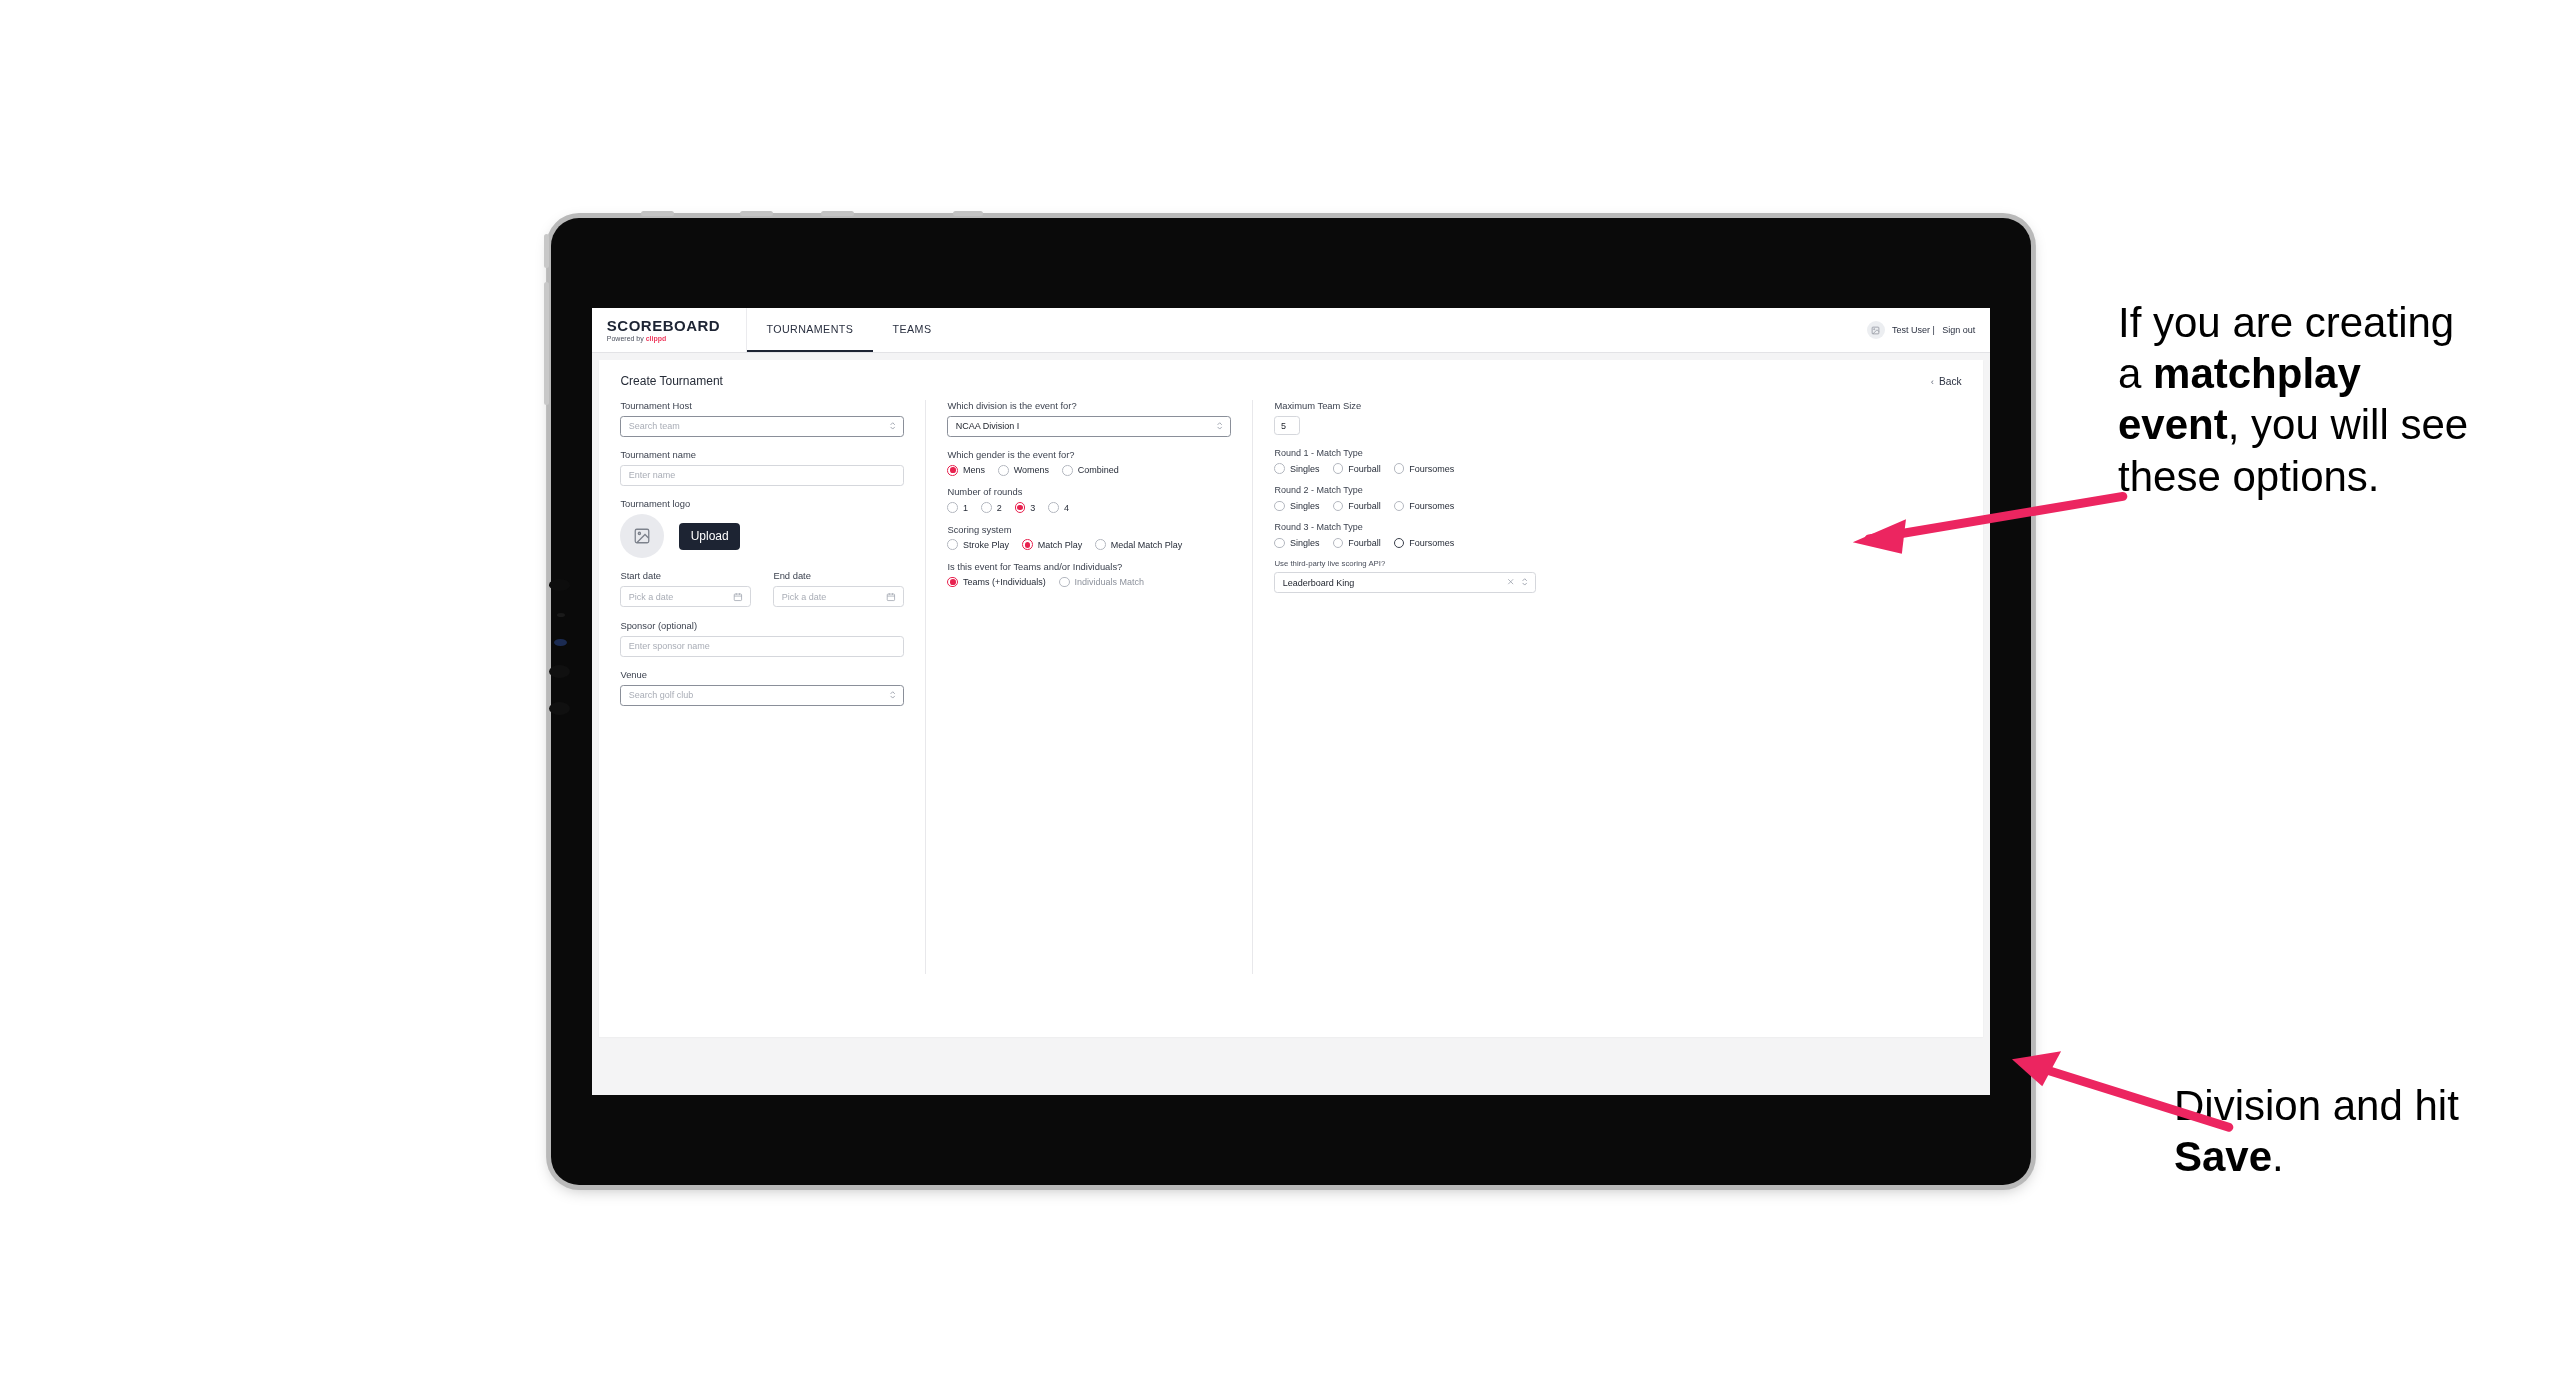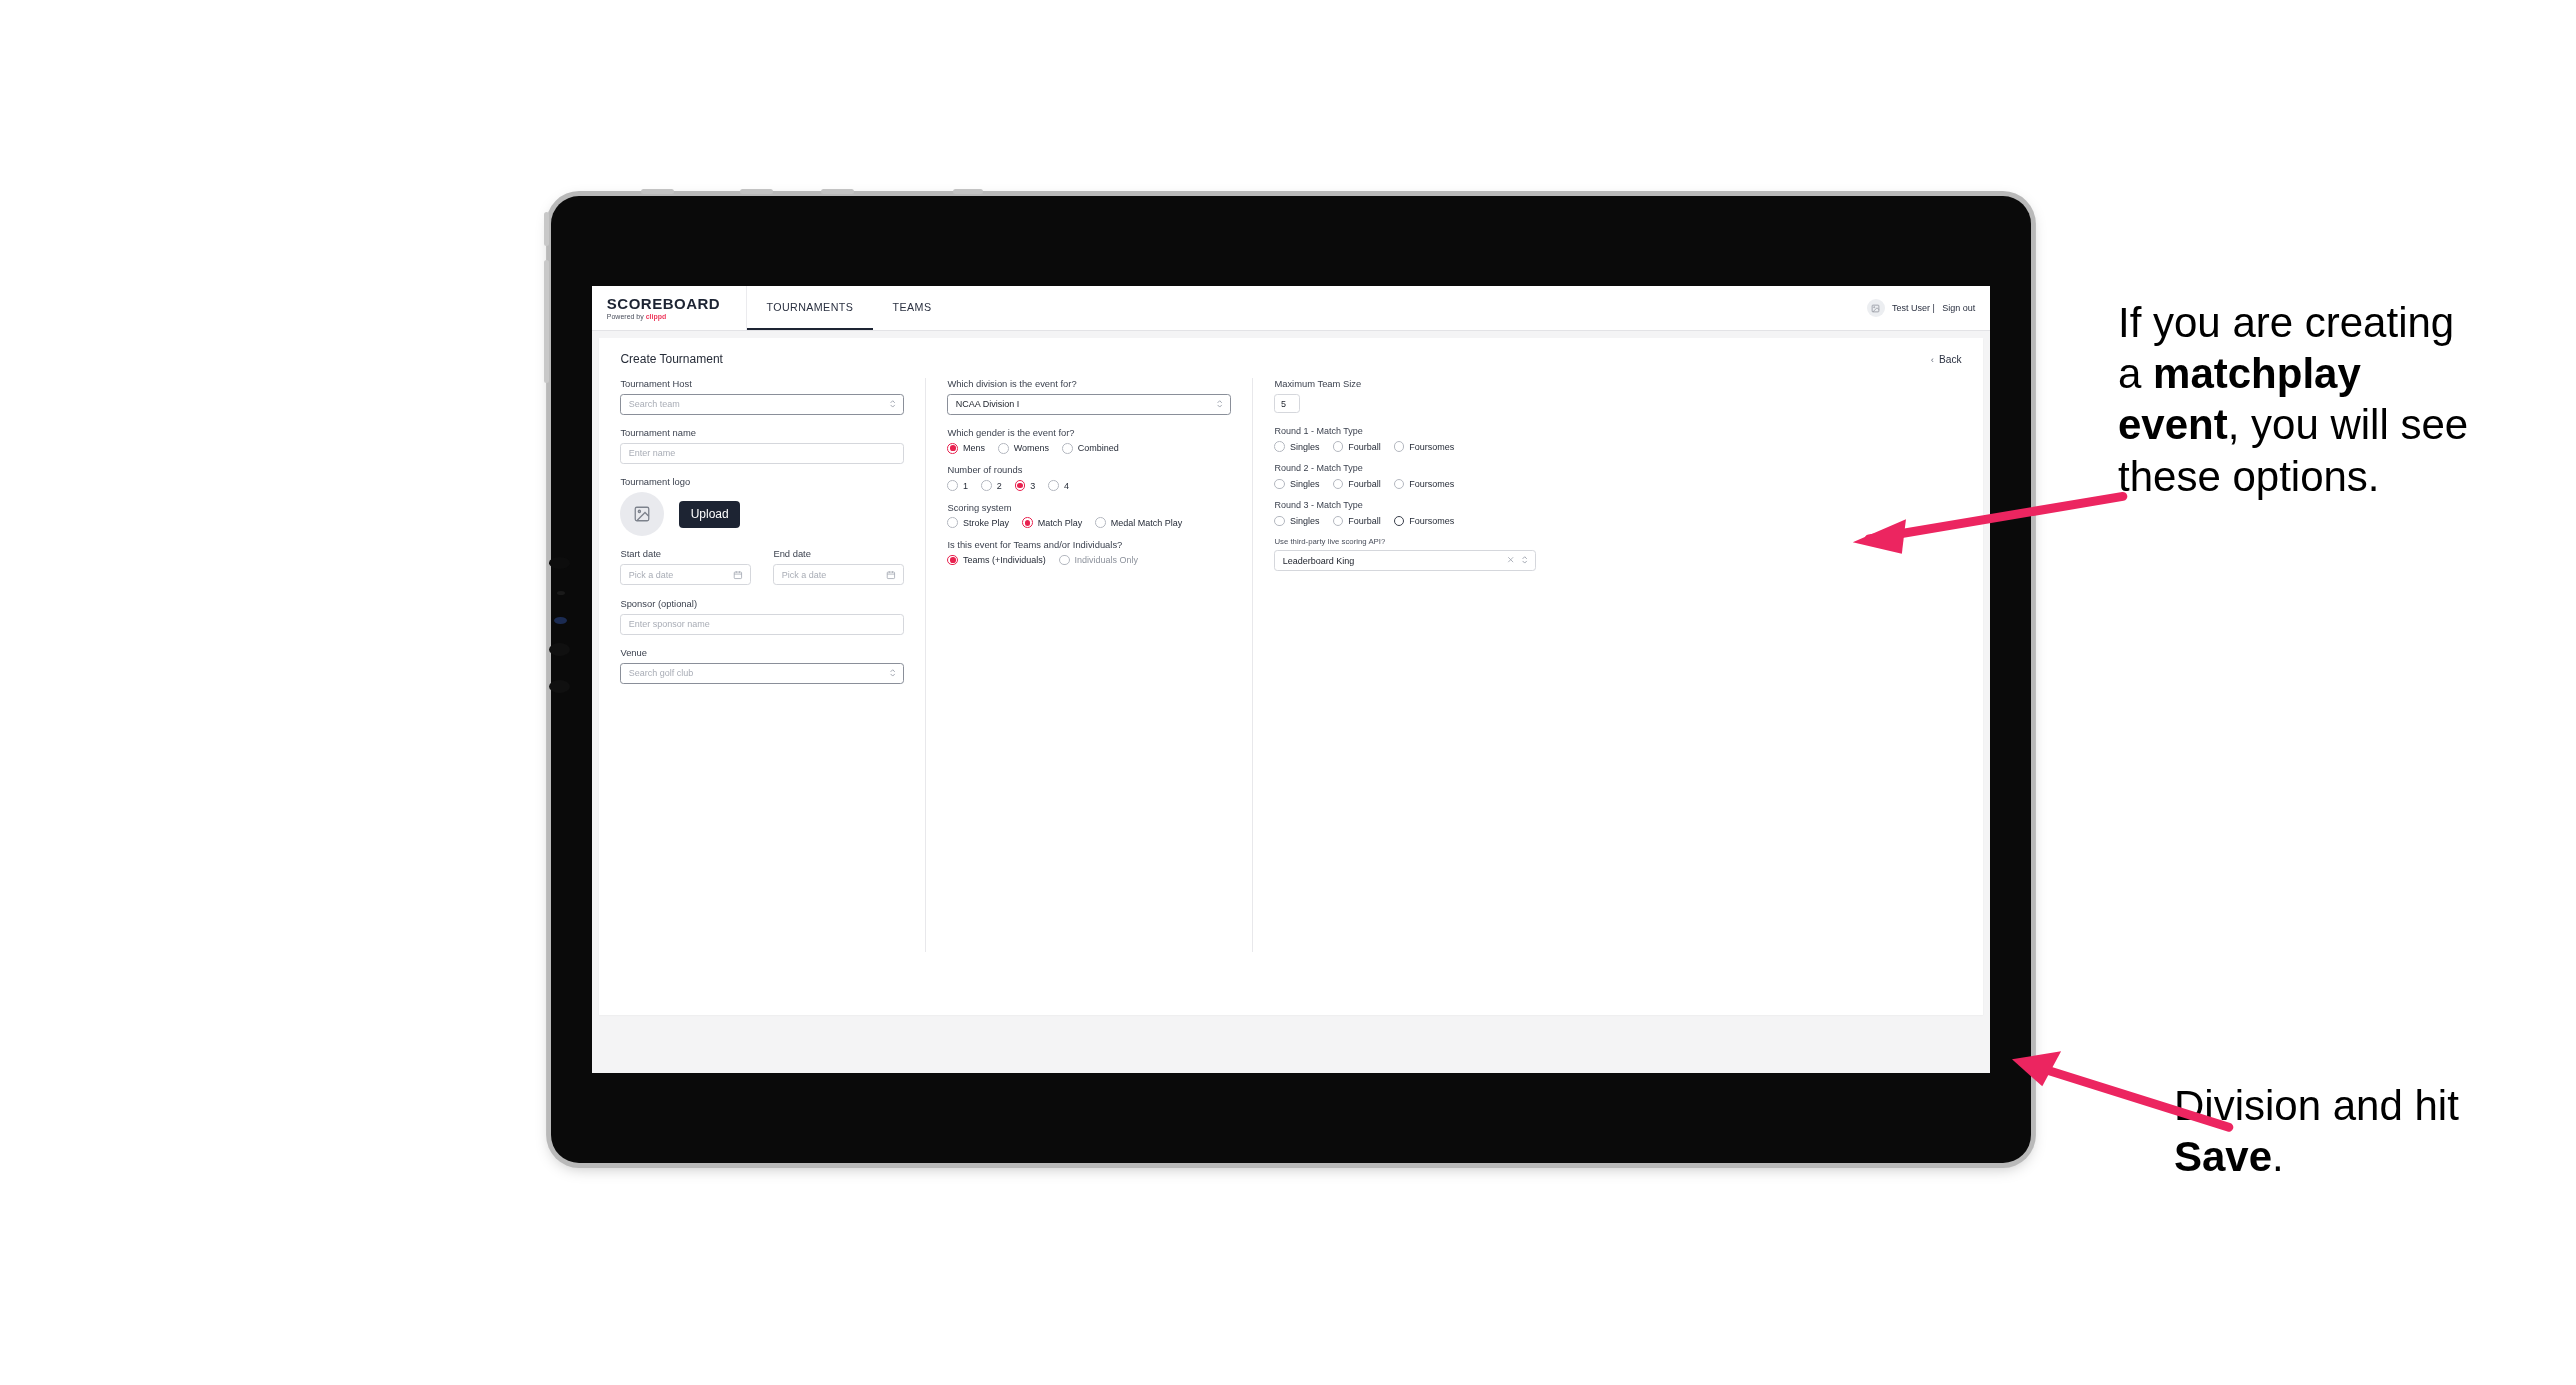--- a/index.html
+++ b/index.html
@@ -7,21 +7,21 @@
     width:2576px;height:1386px;
     background:#ffffff;
     font-family:"Liberation Sans", sans-serif;
     overflow:hidden;
     position:relative;
   }
 
   
   #tablet{
     position:absolute;
-    left:551px; top:196px;
+    left:551px; top:218px;
     width:1480px; height:967px;
     background:#0a0a0a;
     border-radius:28px;
     box-shadow:0 0 0 4.9px #b9b9b9, 0 4.9px 14.8px rgba(0,0,0,.25);
   }
   .bezel-dot{position:absolute;background:#101010;border-radius:50%;}
   .bezel-dot.d1{left:-1.6px;top:361px;width:21px;height:11.5px;background:#0d0d0d;}
   .bezel-dot.d2{left:5.7px;top:395px;width:8.2px;height:4.1px;background:#1a1a1a;}
   .bezel-dot.d3{left:3.3px;top:421px;width:13px;height:7.4px;background:#1b2b52;}
   .bezel-dot.d4{left:-1.6px;top:447px;width:21px;height:13px;}
@@ -382,21 +382,21 @@
 
           <div class="group">
             <span class="lbl">Is this event for Teams and/or Individuals?</span>
             <div class="radio-row">
               <div class="radio">
                 <span class="rb on"></span>
                 <span class="rlabel">Teams (+Individuals)</span>
               </div>
               <div class="radio">
                 <span class="rb"></span>
-                <span class="rlabel muted">Individuals Only</span>
+                <span class="rlabel muted">Individuals Match</span>
               </div>
             </div>
           </div>
 
         </div>
 
         <div class="col col-3">
 
           <div class="fld">
             <span class="lbl">Maximum Team Size</span>

